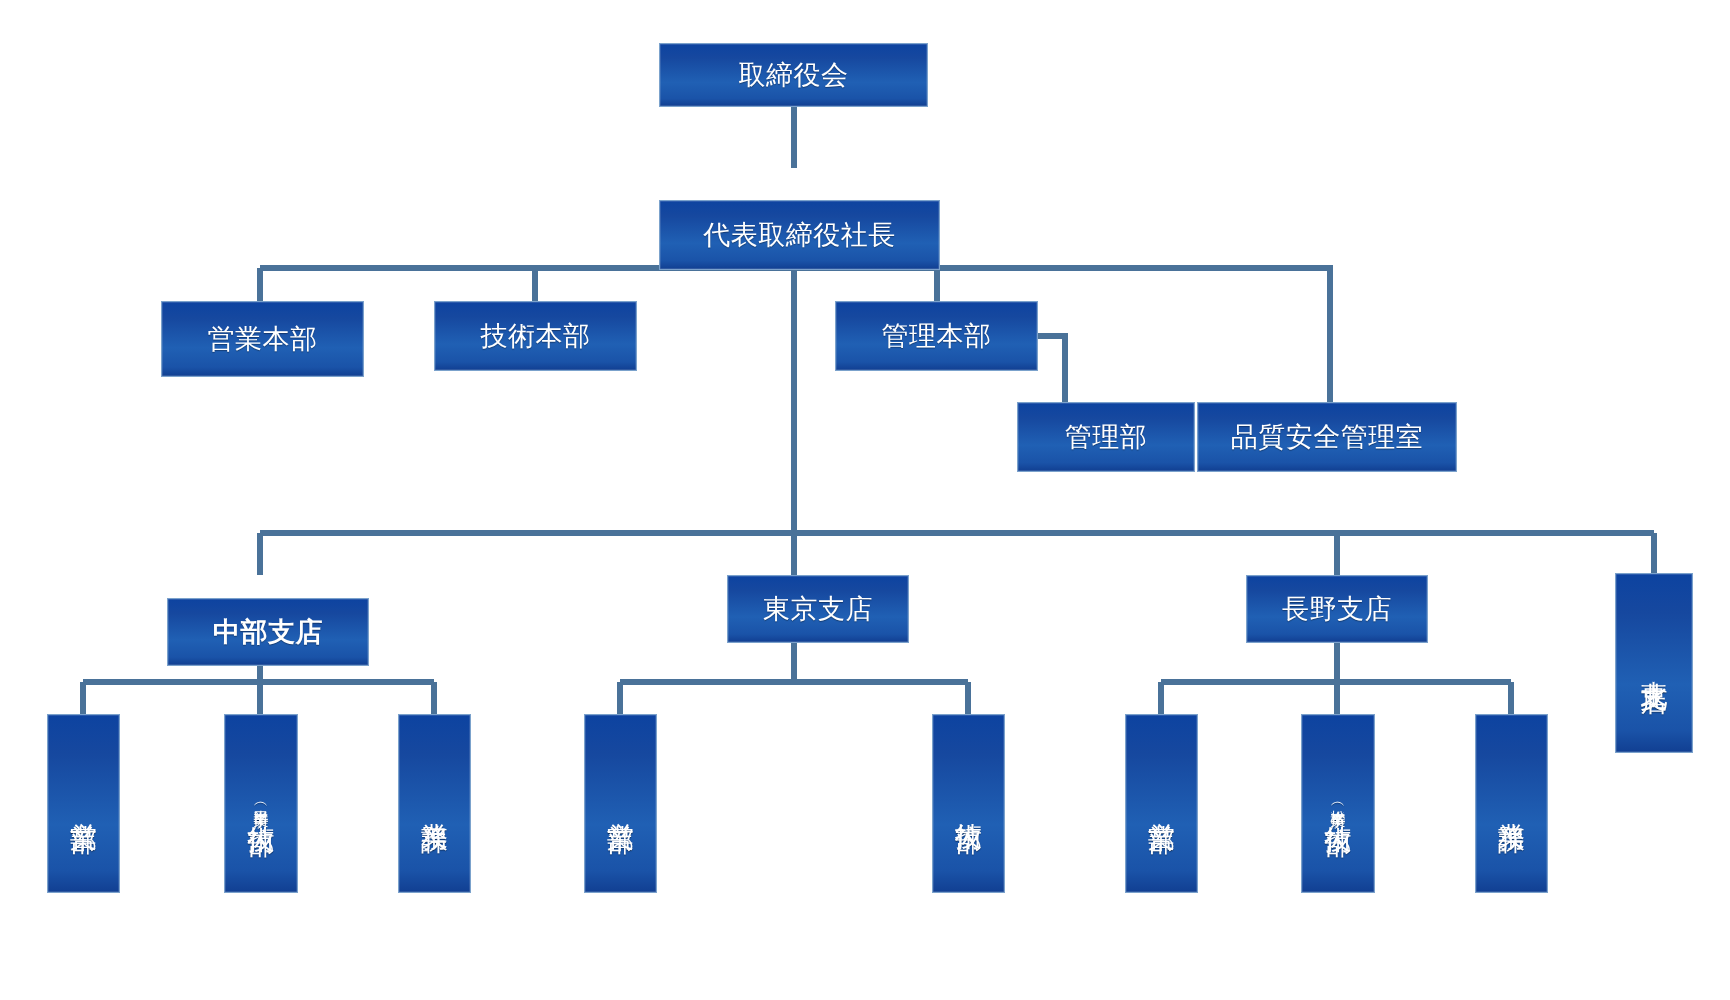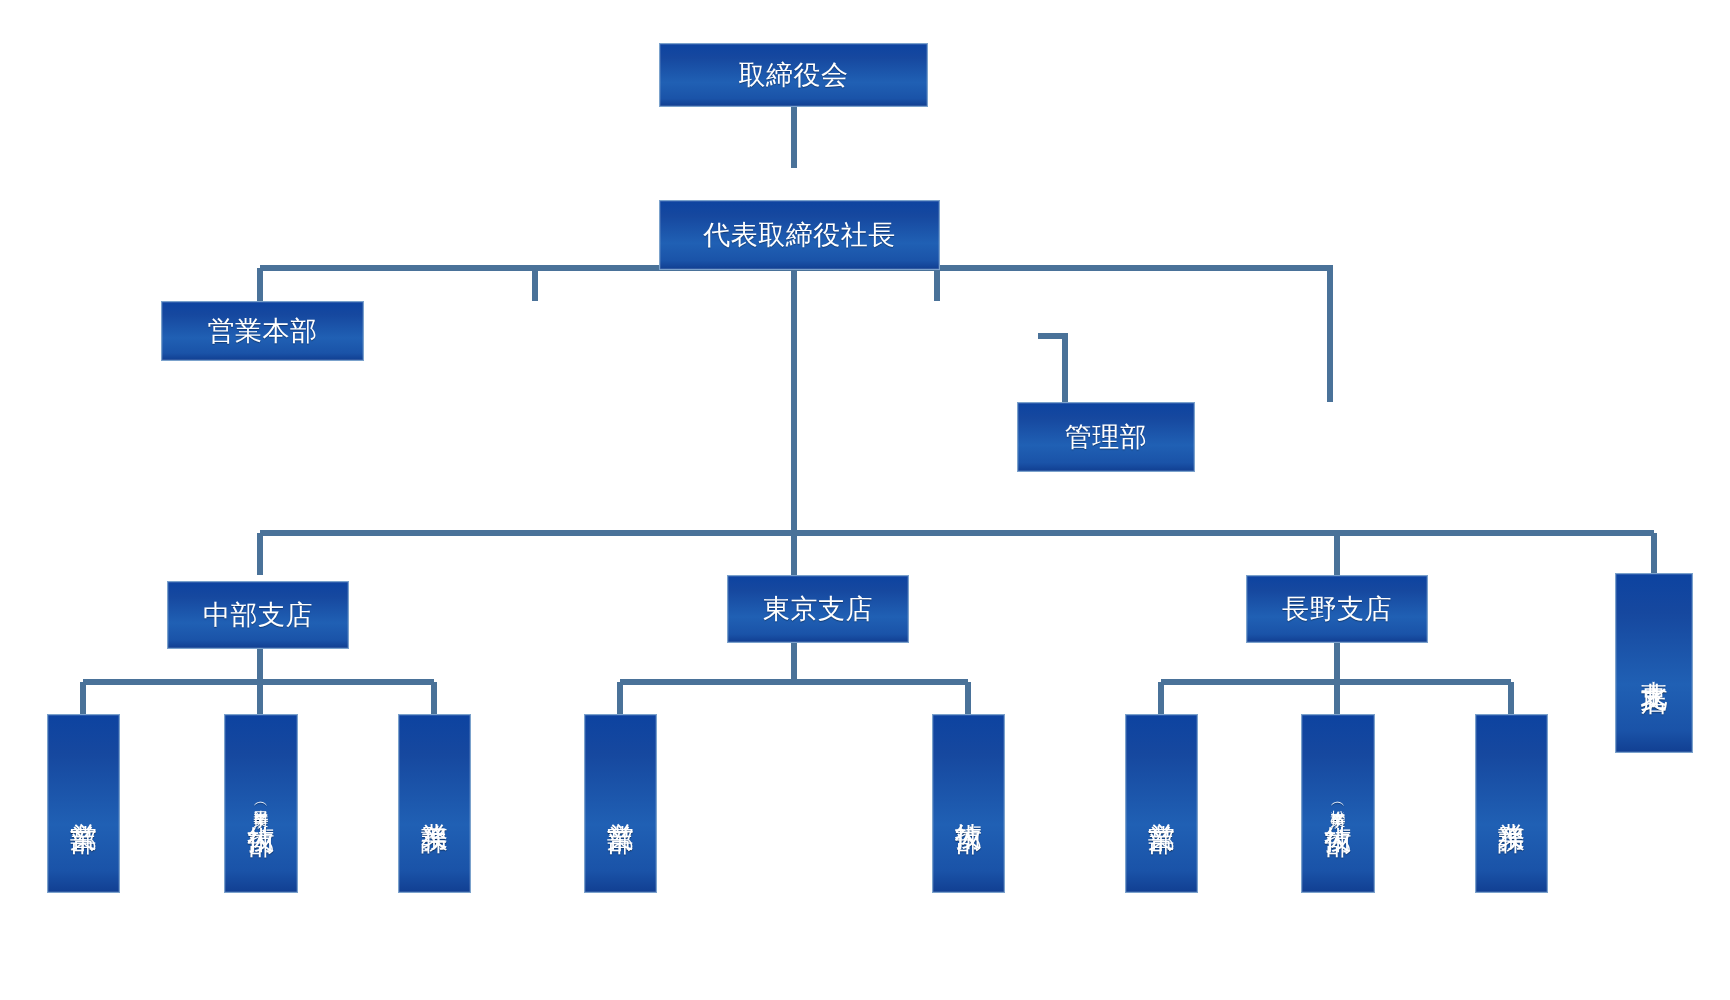--- a/index.html
+++ b/index.html
@@ -119,32 +119,41 @@
   </svg>
 
   <div class="node horizontal" style="left:659px; top:43px; width:269px; height:64px;">
     <span class="main-label">取締役会</span>
   </div>
 
   <div class="node horizontal" style="left:659px; top:168px; width:281px; height:70px;margin-top:32px;">
     <span class="main-label">代表取締役社長</span>
   </div>
 
-  <div class="node horizontal" style="left:161px; top:301px; width:203px; height:60px;">
+  <div class="node horizontal" style="left:161px; top:301px; width:203px; height:76px;">
     <span class="main-label">営業本部</span>
   </div>
 
-
+  <div class="node horizontal" style="left:434px; top:301px; width:203px; height:70px;">
+    <span class="main-label">技術本部</span>
+  </div>
+
+  <div class="node horizontal" style="left:835px; top:301px; width:203px; height:70px;">
+    <span class="main-label">管理本部</span>
+  </div>
 
   <div class="node horizontal" style="left:976px; top:402px; width:178px; height:70px;margin-left:41px;">
     <span class="main-label">管理部</span>
   </div>
 
-
-  <div class="node horizontal" style="left:167px; top:581px; width:182px; height:68px;">
+  <div class="node horizontal" style="left:1197px; top:402px; width:260px; height:70px;">
+    <span class="main-label">品質安全管理室</span>
+  </div>
+
+  <div class="node horizontal" style="left:167px; top:598px; width:202px; height:68px;font-weight:bold;">
     <span class="main-label">中部支店</span>
   </div>
 
   <div class="node horizontal" style="left:703px; top:575px; width:182px; height:68px;margin-left:24px;">
     <span class="main-label">東京支店</span>
   </div>
 
   <div class="node horizontal" style="left:1246px; top:575px; width:182px; height:68px;">
     <span class="main-label">長野支店</span>
   </div>

